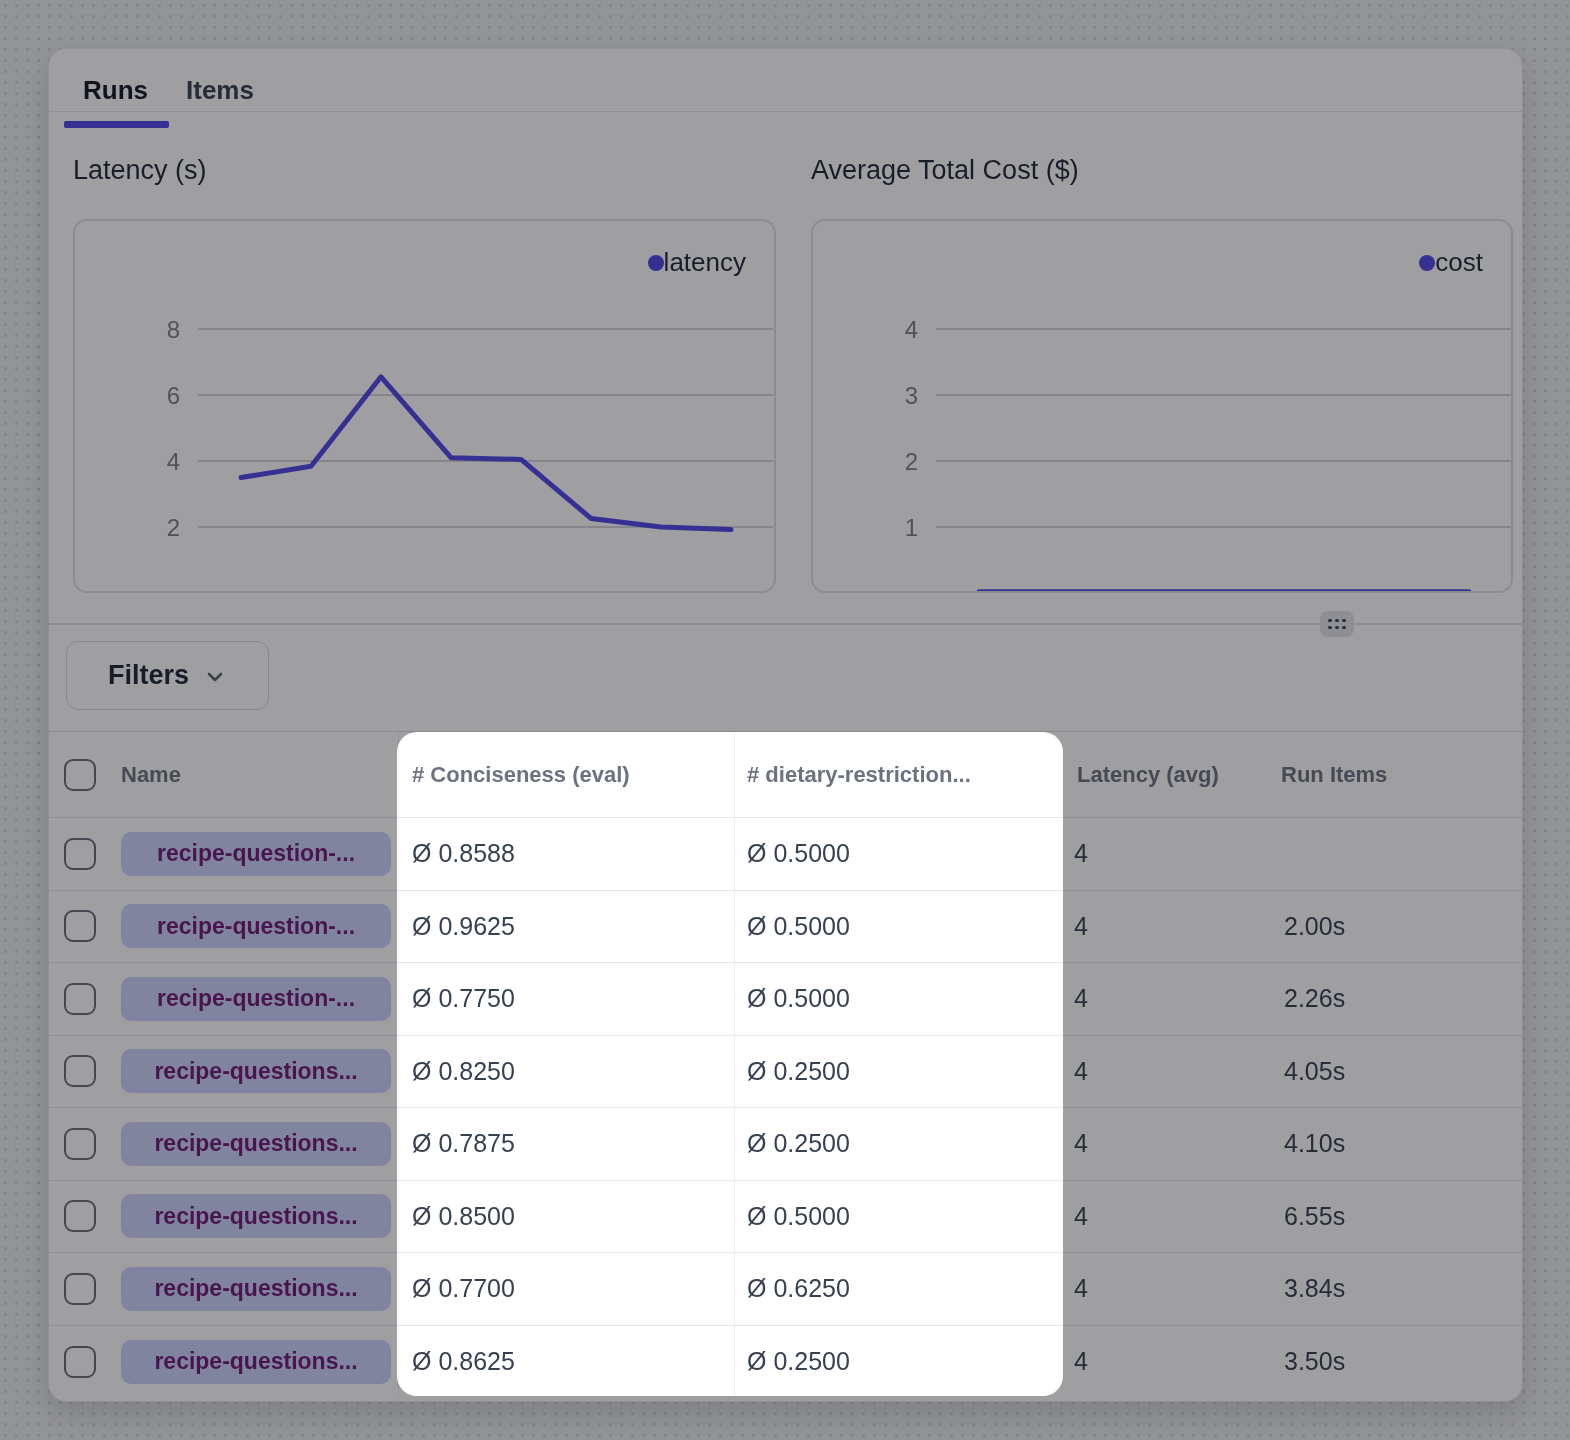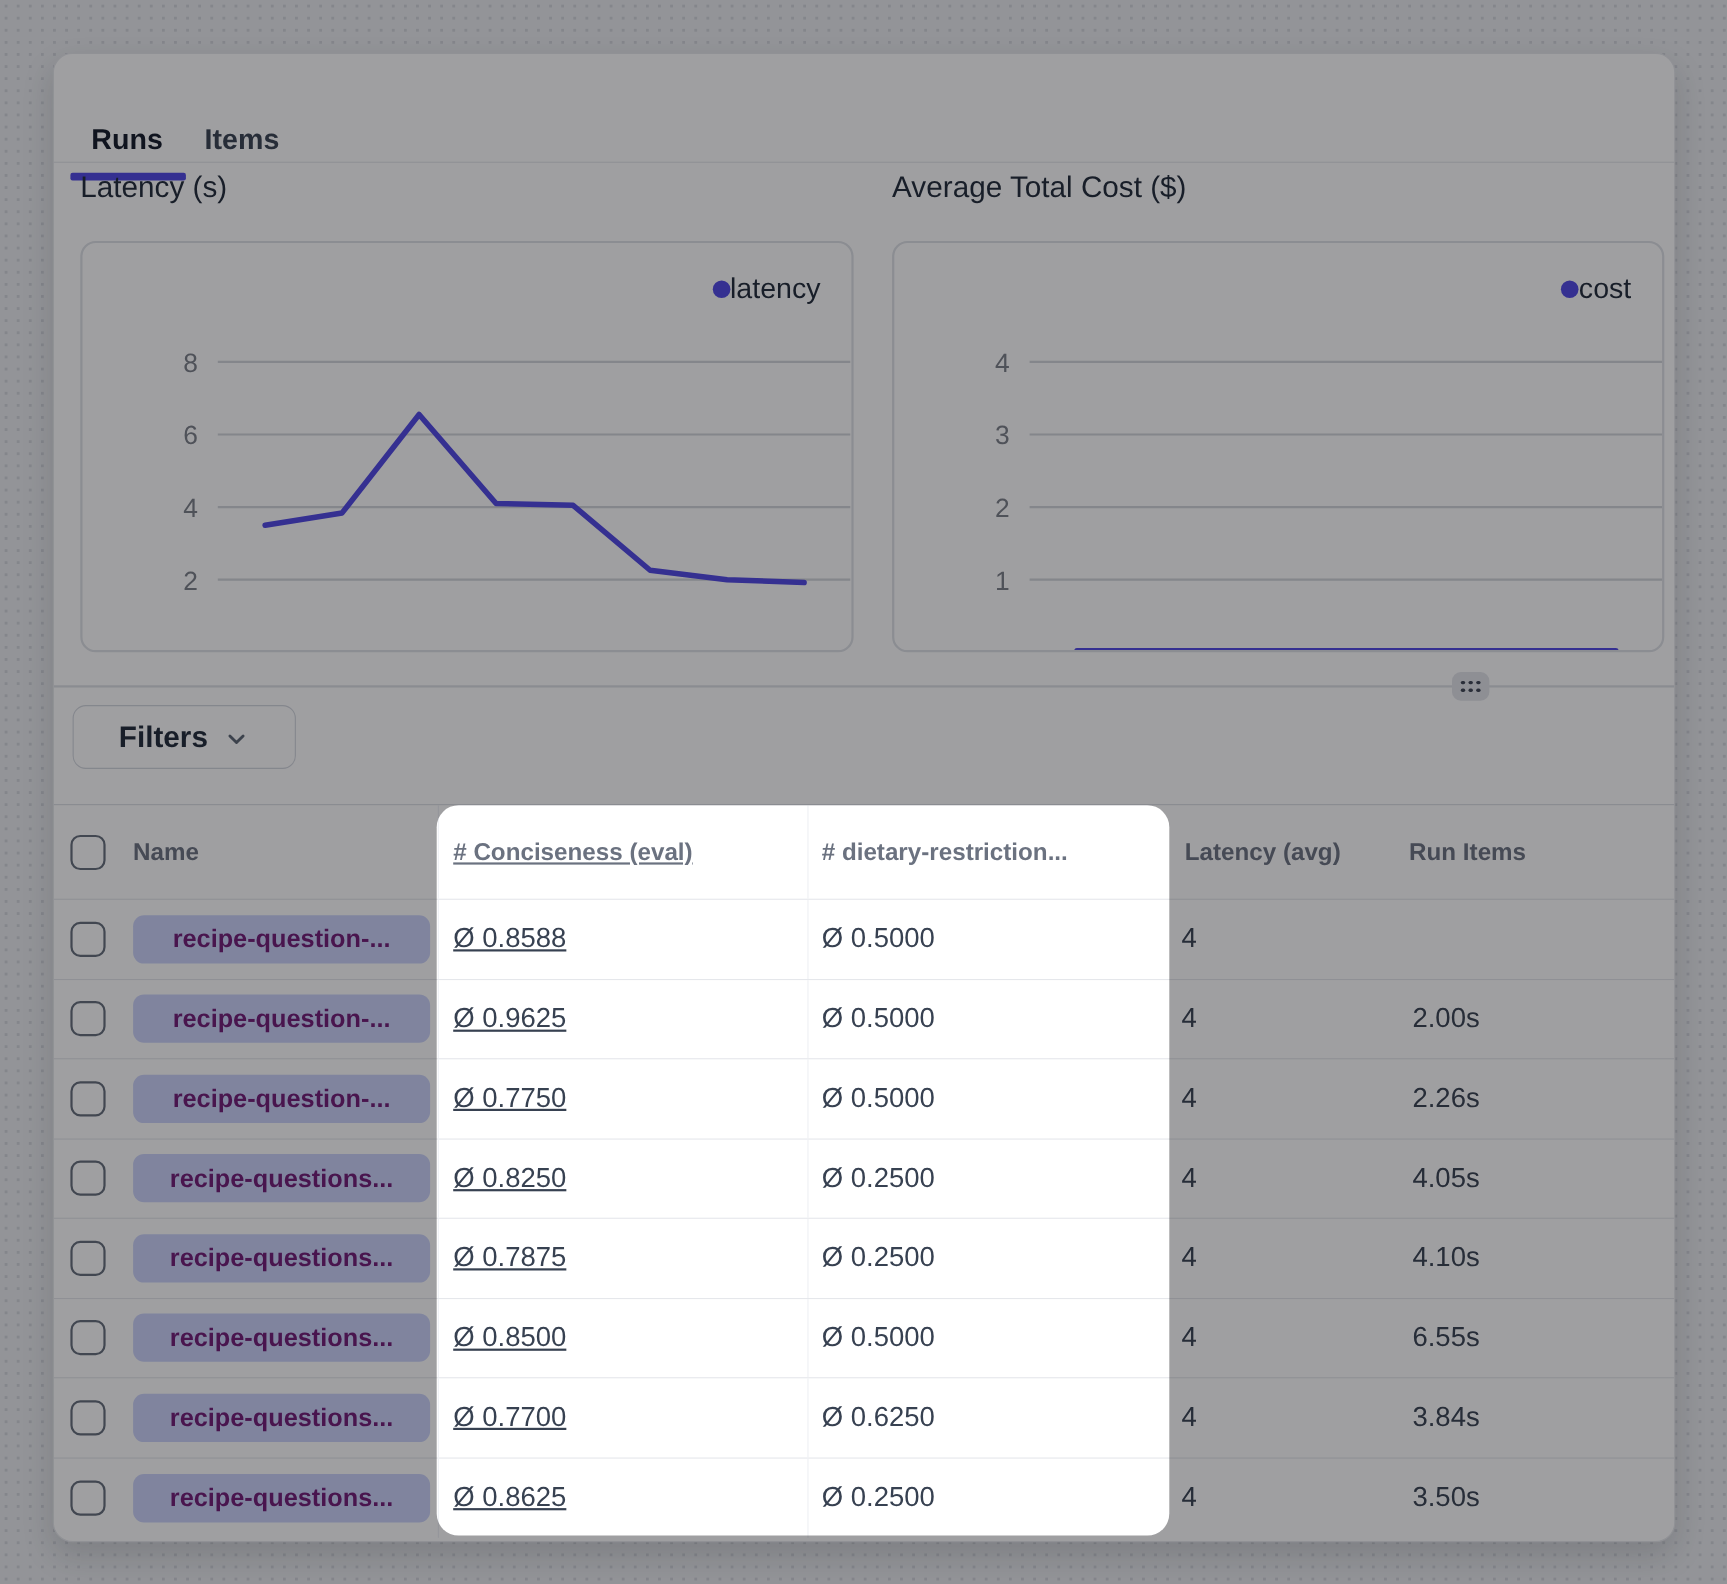--- a/index.html
+++ b/index.html
@@ -15,21 +15,21 @@
 
   
   .card {
     position:absolute; left:48px; top:48px; width:1475px; height:1354px;
     background:#ffffff; border:1px solid #e6e8ec; border-radius:18px;
     box-shadow:0 12px 28px rgba(20,22,30,0.16);
   }
 
   
   .tabbar { position:absolute; left:0; top:0; width:100%; height:63px;
-    border-bottom:1px solid #e4e6ea;margin-top:36px; }
+    border-bottom:1px solid #e4e6ea; }
   .tab { position:absolute; top:26px; font-size:26px; font-weight:600; color:#374151; cursor:pointer; }
   .tab.active { color:#111827; }
   .tab-runs { left:34px; }
   .tab-items { left:137px; }
   .tab-underline { position:absolute; left:15px; top:72px; width:105px; height:7px;
     background:#4f46e5; border-radius:2px; }
 
   
   .chart-title { position:absolute; top:106px; font-size:27px; font-weight:400; color:#1f2937; }
   .title-latency { left:24px; }
@@ -46,38 +46,38 @@
   .section-divider { position:absolute; left:0; top:574px; width:100%; height:0;
     border-top:2px solid #dcdfe4; }
   .drag-handle { position:absolute; left:1271px; top:-14px; width:34px; height:26px;
     background:#e3e5ea; border-radius:8px; display:flex; align-items:center; justify-content:center;
     cursor:grab; }
   .drag-dots { display:grid; grid-template-columns:repeat(3, 3.5px); grid-template-rows:repeat(2, 3.5px);
     gap:3.5px; }
   .drag-dots i { width:3.5px; height:3.5px; border-radius:50%; background:#3c4352; }
 
   
-  .filters-btn { position:absolute; left:17px; top:592px; width:203px; height:58px;
+  .filters-btn { position:absolute; left:17px; top:592px; width:203px; height:69px;
     background:transparent; border:1.5px solid #d3d7de; border-radius:12px;
     display:flex; align-items:center; justify-content:center; gap:14px;
     font-family:inherit; font-size:27px; font-weight:600; color:#1f2937; cursor:pointer; }
   .filters-btn svg { margin-top:3px; }
 
   
   .table { position:absolute; left:0; top:682px; width:100%; border-top:1px solid #d9dce1; }
   .thead, .trow { display:grid; grid-template-columns:72px 277px 336px 330px 207px 1fr;
     align-items:center; }
   .thead { height:86px; border-bottom:1px solid #e5e7eb; }
   .trow { height:72.5px; border-bottom:1px solid #e5e7eb; }
   .trow:last-child { border-bottom:none; }
   .cell { display:flex; align-items:center; height:100%; }
   .th { font-size:22px; font-weight:600; color:#6b7280; white-space:nowrap; }
   .td { font-size:25px; color:#374151; white-space:nowrap; }
   .col-check { justify-content:flex-start; padding-left:15px; }
-  .col-c { padding-left:13px; border-left:1px solid #eef0f4;text-decoration:underline; }
+  .col-c { padding-left:13px; border-left:1px solid #eef0f4; }
   .col-d { padding-left:12px; border-left:1px solid #eef0f4; }
   .col-run { padding-left:10px; }
   .col-lat { padding-left:13px; }
   .checkbox { width:32px; height:32px; border:2.5px solid #646d7a; border-radius:9px;
     background:transparent; cursor:pointer; flex:0 0 auto; }
   .pill { width:270px; height:44px; background:#cbd3fb; border-radius:10px;
     display:flex; align-items:center; justify-content:center;
     font-size:23px; font-weight:700; color:#701a75; cursor:pointer; white-space:nowrap; }
 
   

